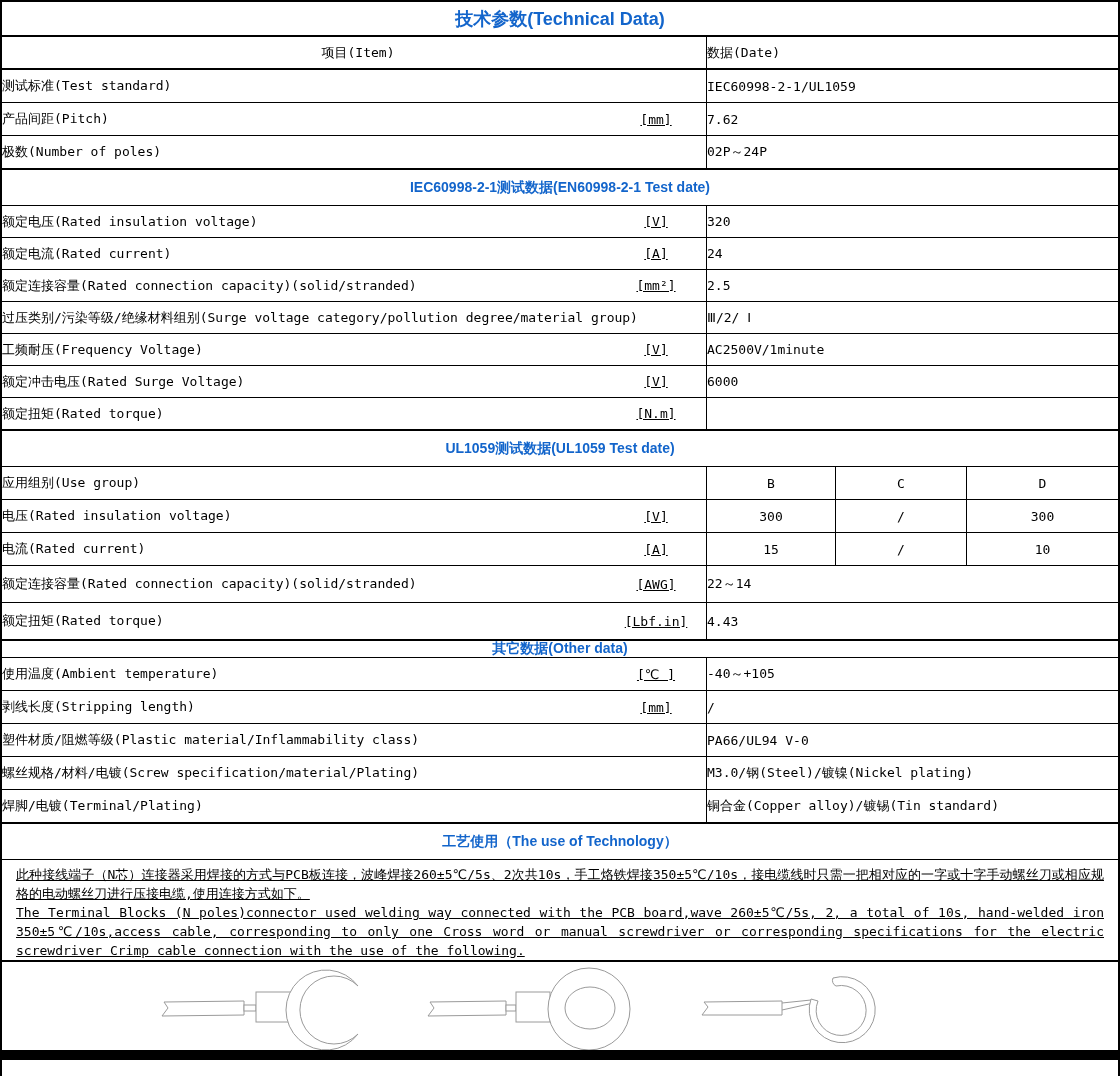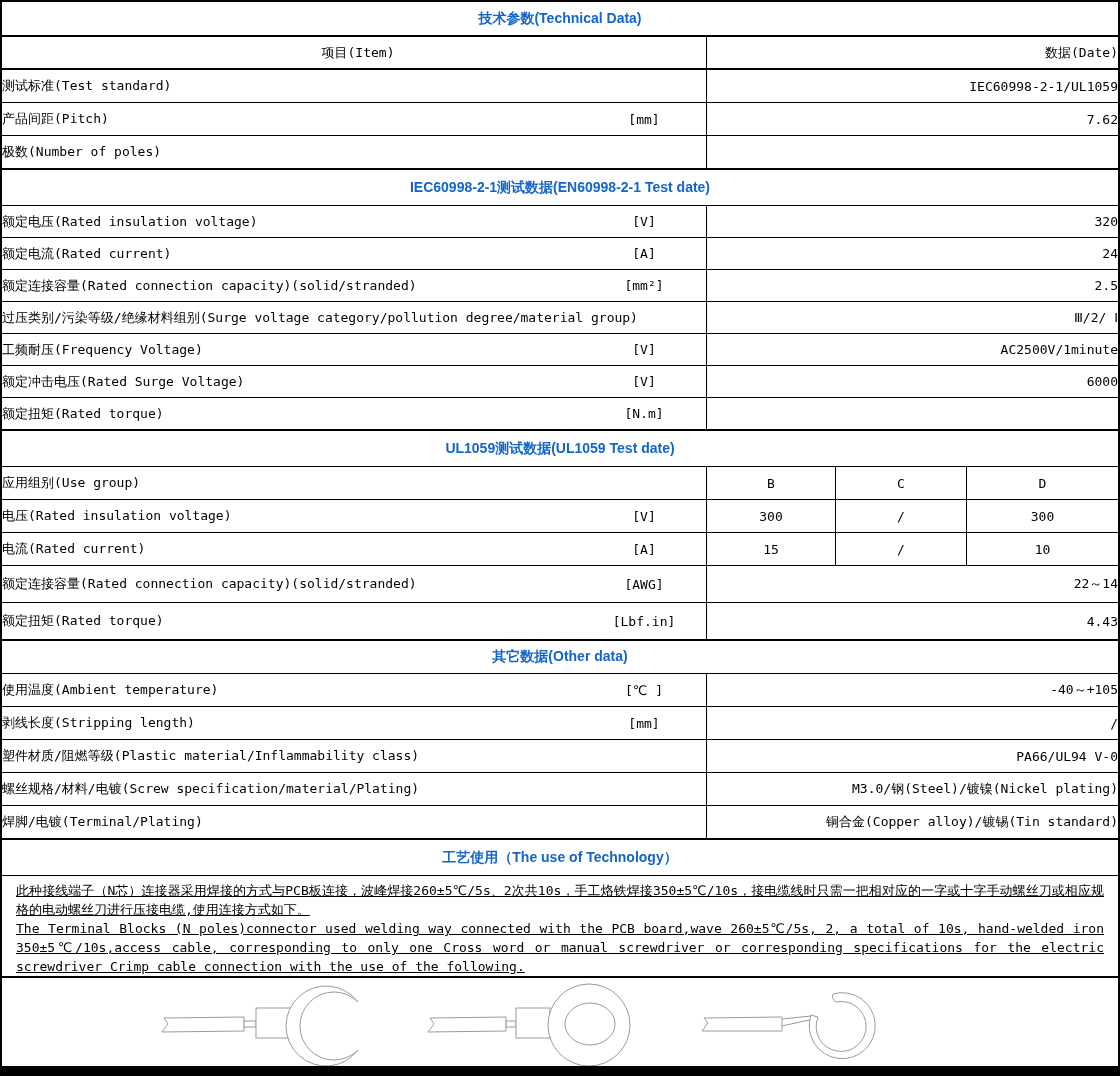--- a/index.html
+++ b/index.html
@@ -8,43 +8,43 @@
     width:1120px;
     font-family:"DejaVu Sans Mono","DejaVu Sans",monospace;
     font-size:13px; color:#000;
   }
   .sheet {
     width:1120px; height:1076px;
     border:2px solid #000; border-bottom:none;
     background:#fff; display:flex; flex-direction:column; overflow:hidden;
   }
   .trow { display:flex; align-items:stretch; border-bottom:1px solid #000; flex:0 0 auto; }
-  .h35{height:35px} .h33{height:33px} .h32{height:32px} .h34{height:34px} .h37{height:37px}
+  .h35{height:35px} .h33{height:33px} .h32{height:32px} .h34{height:18px} .h37{height:37px}
   .h102{height:102px} .h88{height:88px}
   .title-row, .sect-row { justify-content:center; align-items:center; }
   .title-row { border-bottom:2px solid #000; }
   .sect-row { border-top:1px solid #000; }
   .accent {
     color:var(--accent,#1365CB);
     font-family:"Liberation Sans","DejaVu Sans",sans-serif;
     font-weight:bold;
   }
-  .title-row .accent { font-size:14px; }
+  .title-row .accent { font-size:18px; }
   .sect-row  .accent { font-size:14px; }
   .colhead-row { border-bottom:2px solid #000; }
   .ci {
     width:705px; border-right:1px solid #000; position:relative;
     display:flex; align-items:center; 
   }
   .ci.center { justify-content:center; padding-left:8px; }
   .lbl { white-space:nowrap; }
   .unit {
-    position:absolute; right:12px; width:100px; text-align:center; white-space:pre;
-  }
-  .cv { flex:1; display:flex; align-items:center; justify-content:flex-end; white-space:nowrap; }
+    position:absolute; right:0; width:100px; text-align:center; white-space:pre;text-decoration:underline;
+  }
+  .cv { flex:1; display:flex; align-items:center; justify-content:flex-start; white-space:nowrap; }
   .cb { width:129px; border-right:1px solid #000; display:flex; align-items:center; justify-content:center; }
   .cc { width:131px; border-right:1px solid #000; display:flex; align-items:center; justify-content:center; }
   .cd { flex:1; display:flex; align-items:center; justify-content:center; }
   .para-row {
     display:block; padding:5px 14px 0 14px; line-height:19px; border-bottom:2px solid #000;
   }
   .para-row p { text-align:justify;text-decoration:underline; }
   .figs-row { display:flex; align-items:center; border-bottom:none; }
   .fig-fork { margin-left:152px; } .fig-ring { margin-left:51px; } .fig-hook { margin-left:59px; }
   .lineart * { stroke:#9a9a9a; stroke-width:1; }
@@ -81,20 +81,21 @@
       <span class="lbl">产品间距(Pitch)</span>
       <span class="unit">[mm]</span>
     </div>
     <div class="cv">7.62</div>
   </div>
   <div class="trow h33">
     <div class="ci">
       <span class="lbl">极数(Number of poles)</span>
       <span class="unit"></span>
     </div>
+    <div class="cv">02P～24P</div>
   </div>
 
   <div class="trow h37 sect-row">
     <span class="accent">IEC60998-2-1测试数据(EN60998-2-1 Test date)</span>
   </div>
   <div class="trow h32">
     <div class="ci">
       <span class="lbl">额定电压(Rated insulation voltage)</span>
       <span class="unit">[V]</span>
     </div>

